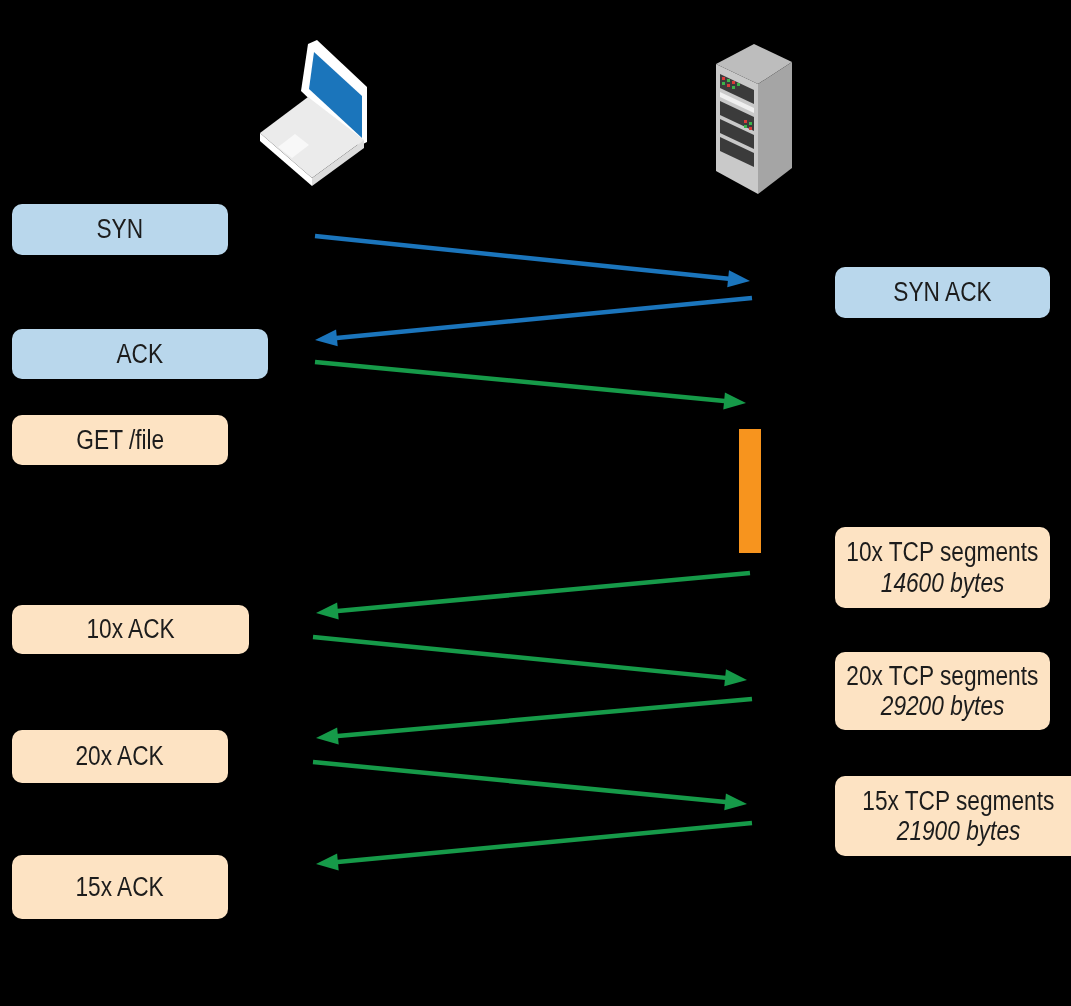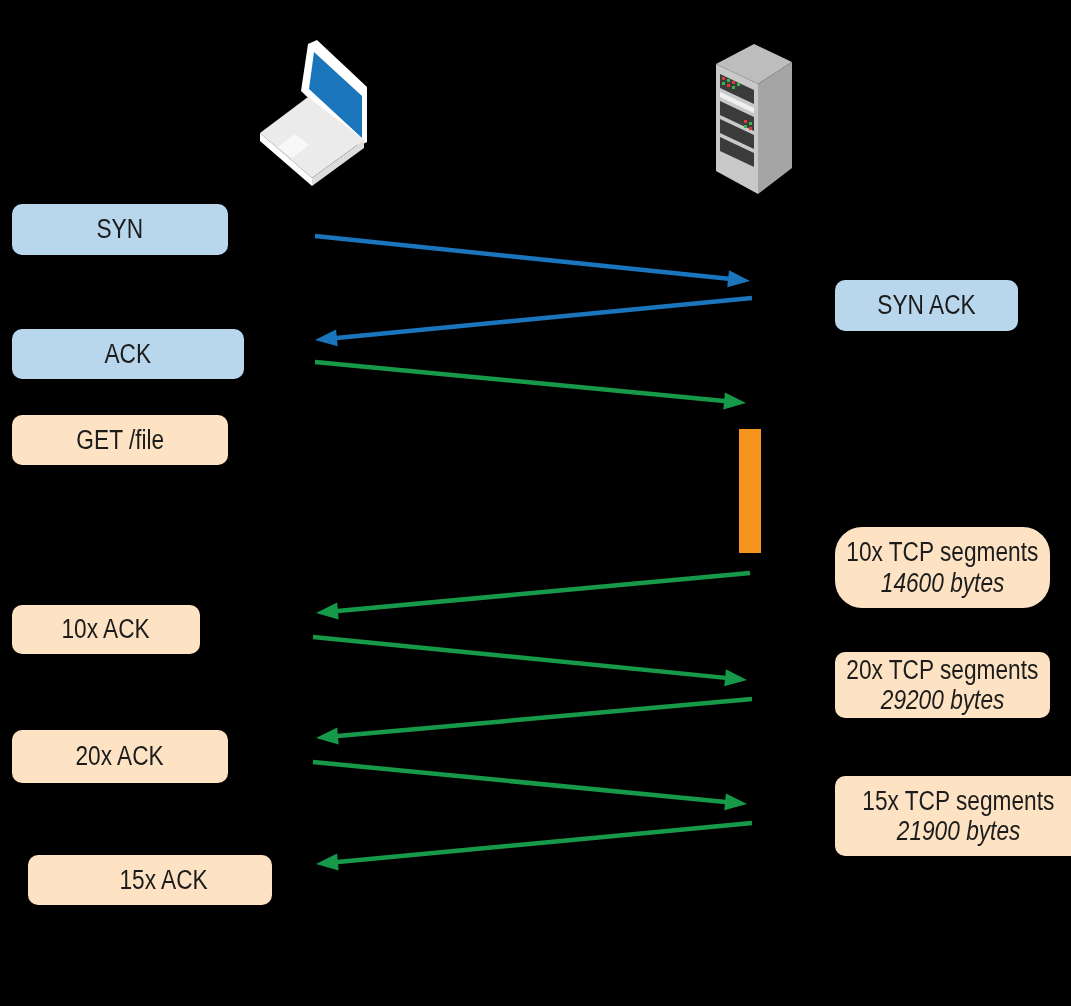--- a/index.html
+++ b/index.html
@@ -107,45 +107,45 @@
       <rect x="51" y="91" width="3" height="3" fill="#d93a3a"></rect>
     </g>
   </svg>
 
   <div id="processing-bar" style="left: 739px; top: 429px; width: 22px; height: 124px; background: rgb(247, 148, 30);"></div>
 
   <div id="boxes">
       <div class="msg-box control" style="left: 12px; top: 204px; width: 216px; height: 51px;">
         <span class="label">SYN</span>
       </div>
-      <div class="msg-box control" style="left: 835px; top: 267px; width: 183px; height: 51px; margin-top: 13px;">
+      <div class="msg-box control" style="left: 835px; top: 267px; width: 215px; height: 51px;">
         <span class="label">SYN ACK</span>
       </div>
-      <div class="msg-box control" style="left: 12px; top: 329px; width: 232px; height: 50px;">
+      <div class="msg-box control" style="left: 12px; top: 329px; width: 256px; height: 50px;">
         <span class="label">ACK</span>
       </div>
       <div class="msg-box data" style="left: 12px; top: 382px; width: 216px; height: 50px; margin-top: 33px;">
         <span class="label">GET /file</span>
       </div>
-      <div class="msg-box data" style="left: 835px; top: 527px; width: 215px; height: 81px; border-radius: 27px;">
+      <div class="msg-box data" style="left: 835px; top: 527px; width: 215px; height: 81px;">
         <span class="label">10x TCP segments</span>
         <span class="sublabel">14600 bytes</span>
       </div>
-      <div class="msg-box data" style="left: 12px; top: 605px; width: 188px; height: 49px;">
+      <div class="msg-box data" style="left: 12px; top: 605px; width: 237px; height: 49px;">
         <span class="label">10x ACK</span>
       </div>
-      <div class="msg-box data" style="left: 835px; top: 652px; width: 215px; height: 66px;">
+      <div class="msg-box data" style="left: 835px; top: 652px; width: 215px; height: 78px;">
         <span class="label">20x TCP segments</span>
         <span class="sublabel">29200 bytes</span>
       </div>
       <div class="msg-box data" style="left: 12px; top: 730px; width: 216px; height: 53px;">
         <span class="label">20x ACK</span>
       </div>
       <div class="msg-box data" style="left: 835px; top: 776px; width: 247px; height: 80px;">
         <span class="label">15x TCP segments</span>
         <span class="sublabel">21900 bytes</span>
       </div>
-      <div class="msg-box data" style="left: 28px; top: 855px; width: 216px; height: 50px; padding-left: 28px;">
+      <div class="msg-box data" style="left: 12px; top: 855px; width: 216px; height: 64px;">
         <span class="label">15x ACK</span>
       </div>
     </div>
 
 </div>
 
 </body></html>

